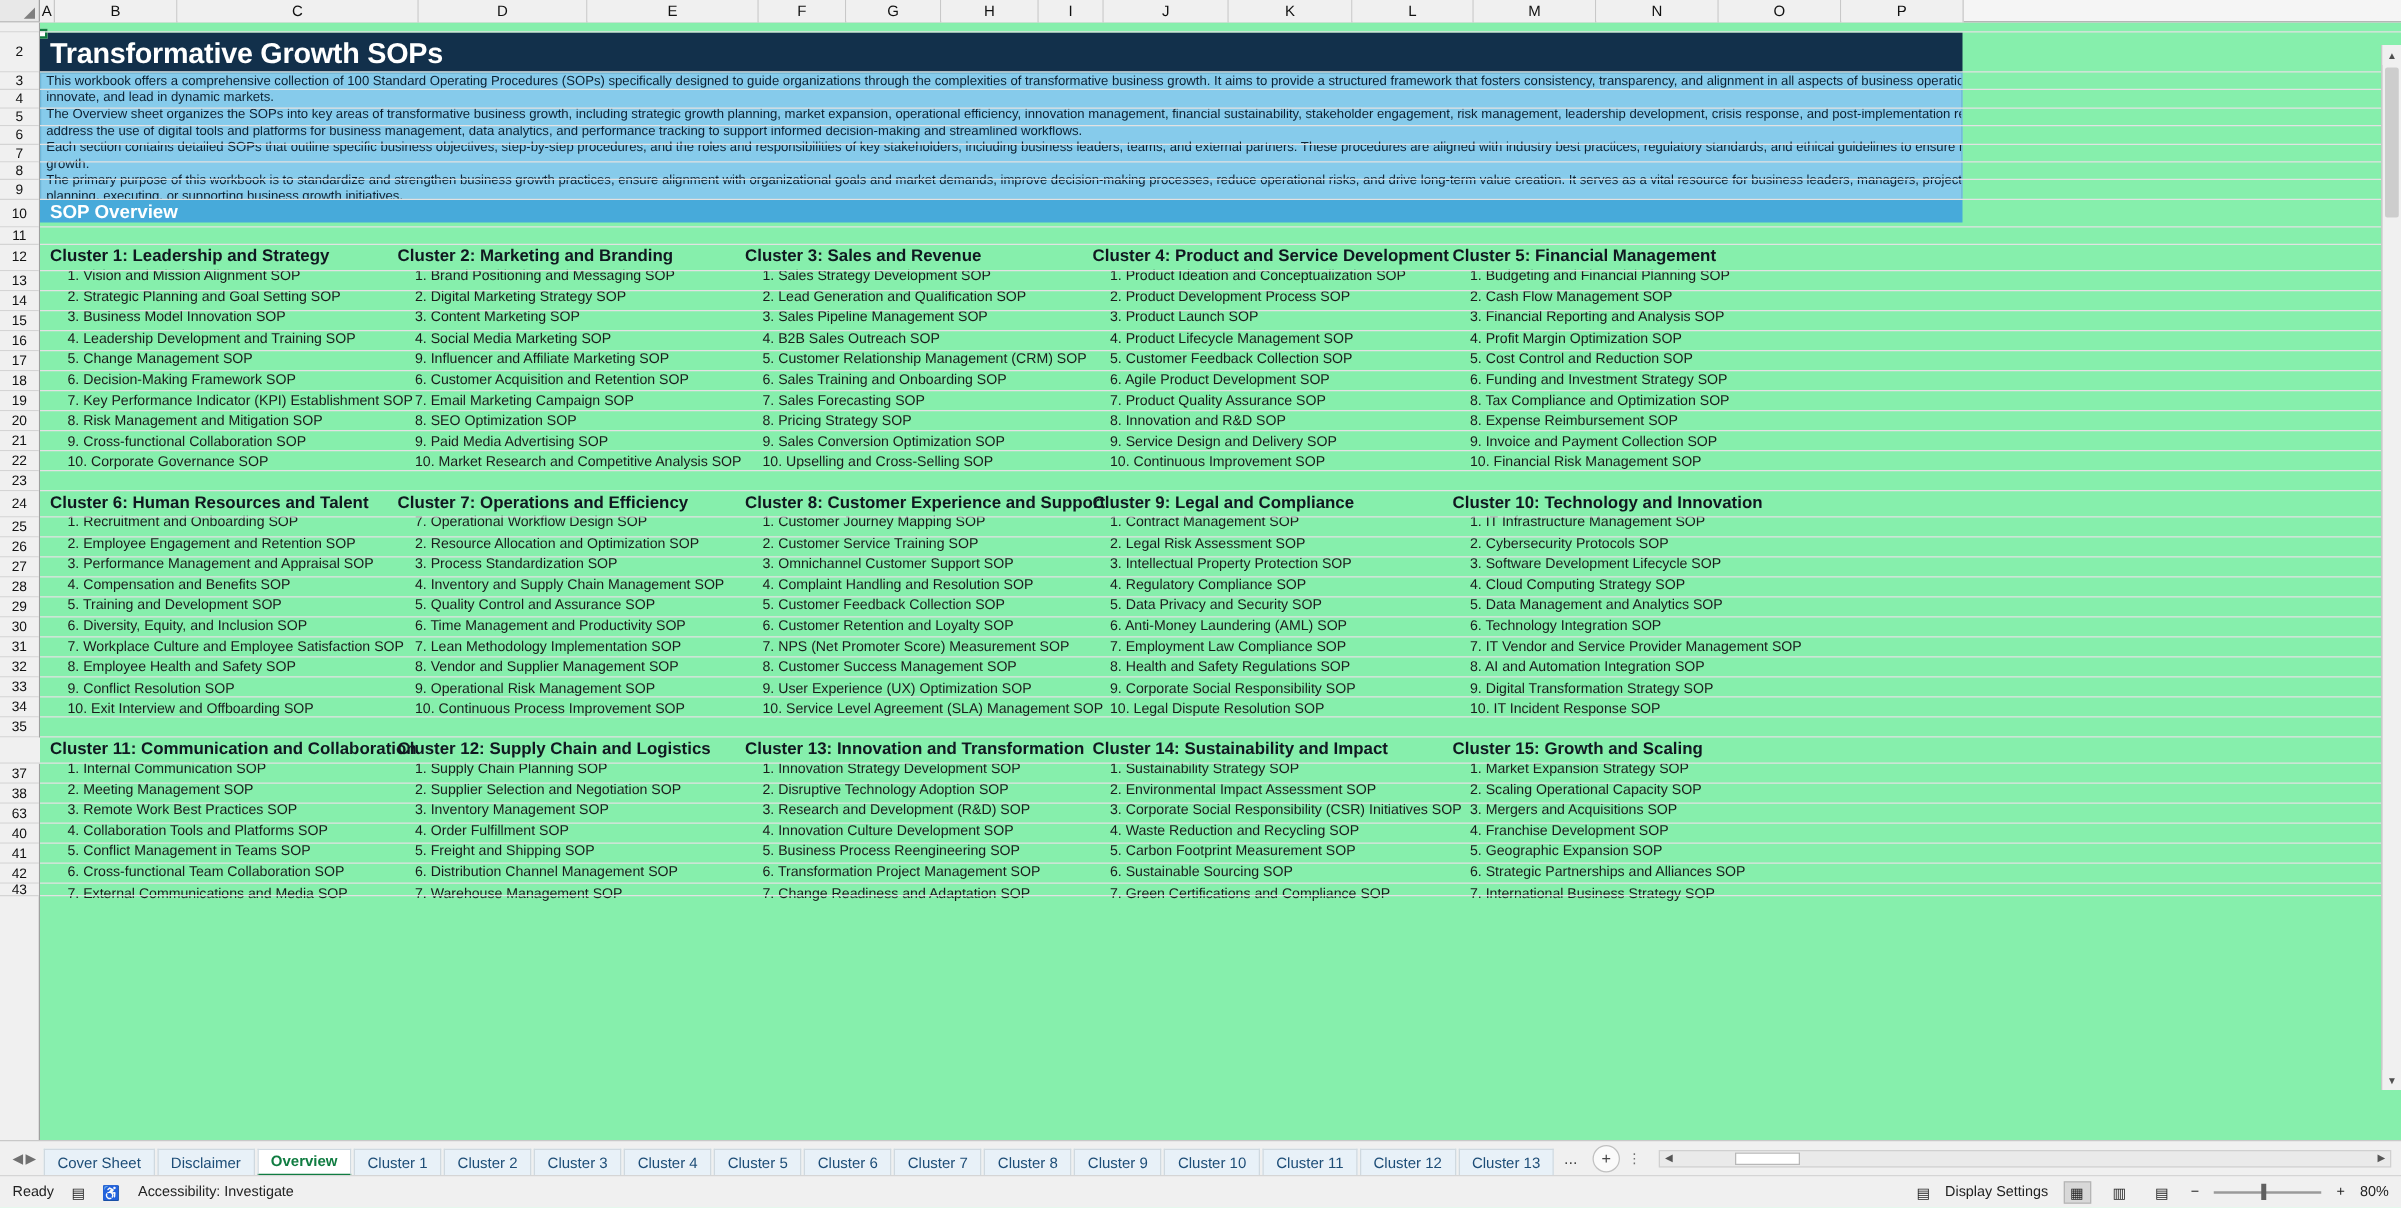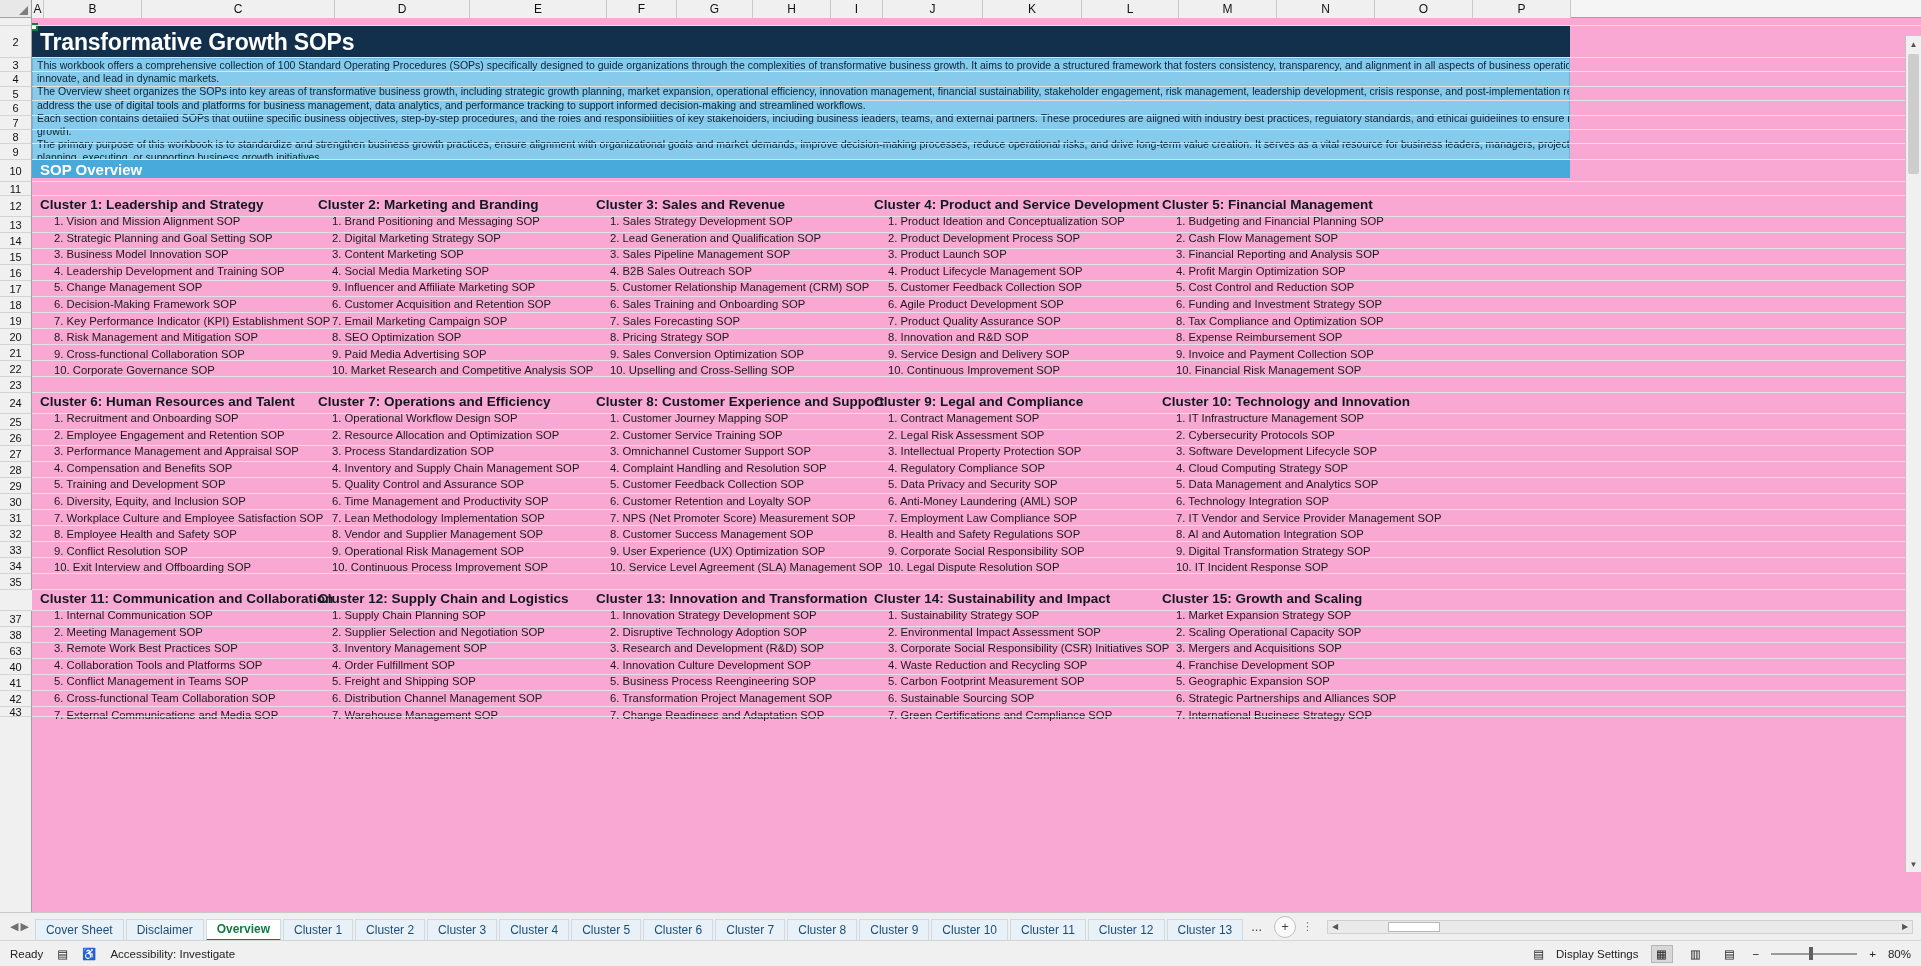--- a/index.html
+++ b/index.html
@@ -21,21 +21,21 @@
     color:#111; height:18px; }
 
   
   .sheet-wrap { flex:1; display:flex; overflow:hidden; position:relative; }
   .rowheader-col { width:32px; min-width:32px; background:#f0f0f0;
     border-right:1px solid #a0a0a0; }
   .row-cell { display:flex; align-items:center; justify-content:center;
     font-size:11px; color:#111; border-bottom:1px solid #d4d4d4;
     background:#f0f0f0; }
 
-  .grid-area { flex:1; position:relative; background:#f9a8d4; overflow:hidden;text-decoration:underline; }
+  .grid-area { flex:1; position:relative; background:#86efac; overflow:hidden;text-decoration:underline; }
   .gridline-h { position:absolute; left:0; right:0; height:1px; background:#e2e2e2; }
 
   
   .title-banner { position:absolute; left:0; top:0; width:1538px; height:32px;
     background:#12304b; display:flex; align-items:center; padding-left:8px; }
   .title-banner .t { color:#ffffff; font-size:23px; font-weight:bold;
     letter-spacing:-0.2px; }
   .sel-mark{ position:absolute; left:-2px; top:-3px; width:8px; height:8px;
     border:2px solid #107c41; background:#ffffff; }
 
@@ -283,21 +283,21 @@
               <div class="sop-item">4. Compensation and Benefits SOP</div>
               <div class="sop-item">5. Training and Development SOP</div>
               <div class="sop-item">6. Diversity, Equity, and Inclusion SOP</div>
               <div class="sop-item">7. Workplace Culture and Employee Satisfaction SOP</div>
               <div class="sop-item">8. Employee Health and Safety SOP</div>
               <div class="sop-item">9. Conflict Resolution SOP</div>
               <div class="sop-item">10. Exit Interview and Offboarding SOP</div>
             </div>
             <div class="cluster-col c2">
               <div class="cluster-title">Cluster 7: Operations and Efficiency</div>
-              <div class="sop-item">1. Operational Workflow Design SOP</div>
+              <div class="sop-item">7. Operational Workflow Design SOP</div>
               <div class="sop-item">2. Resource Allocation and Optimization SOP</div>
               <div class="sop-item">3. Process Standardization SOP</div>
               <div class="sop-item">4. Inventory and Supply Chain Management SOP</div>
               <div class="sop-item">5. Quality Control and Assurance SOP</div>
               <div class="sop-item">6. Time Management and Productivity SOP</div>
               <div class="sop-item">7. Lean Methodology Implementation SOP</div>
               <div class="sop-item">8. Vendor and Supplier Management SOP</div>
               <div class="sop-item">9. Operational Risk Management SOP</div>
               <div class="sop-item">10. Continuous Process Improvement SOP</div>
             </div>

